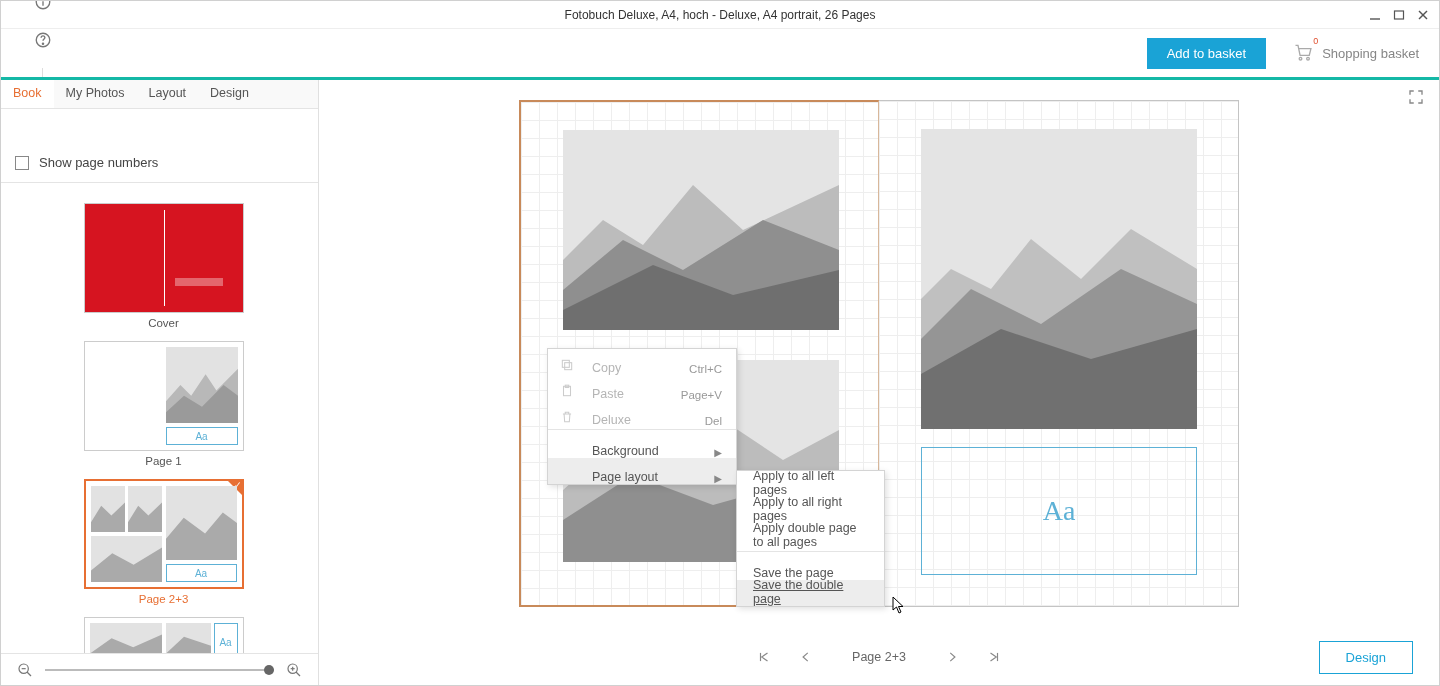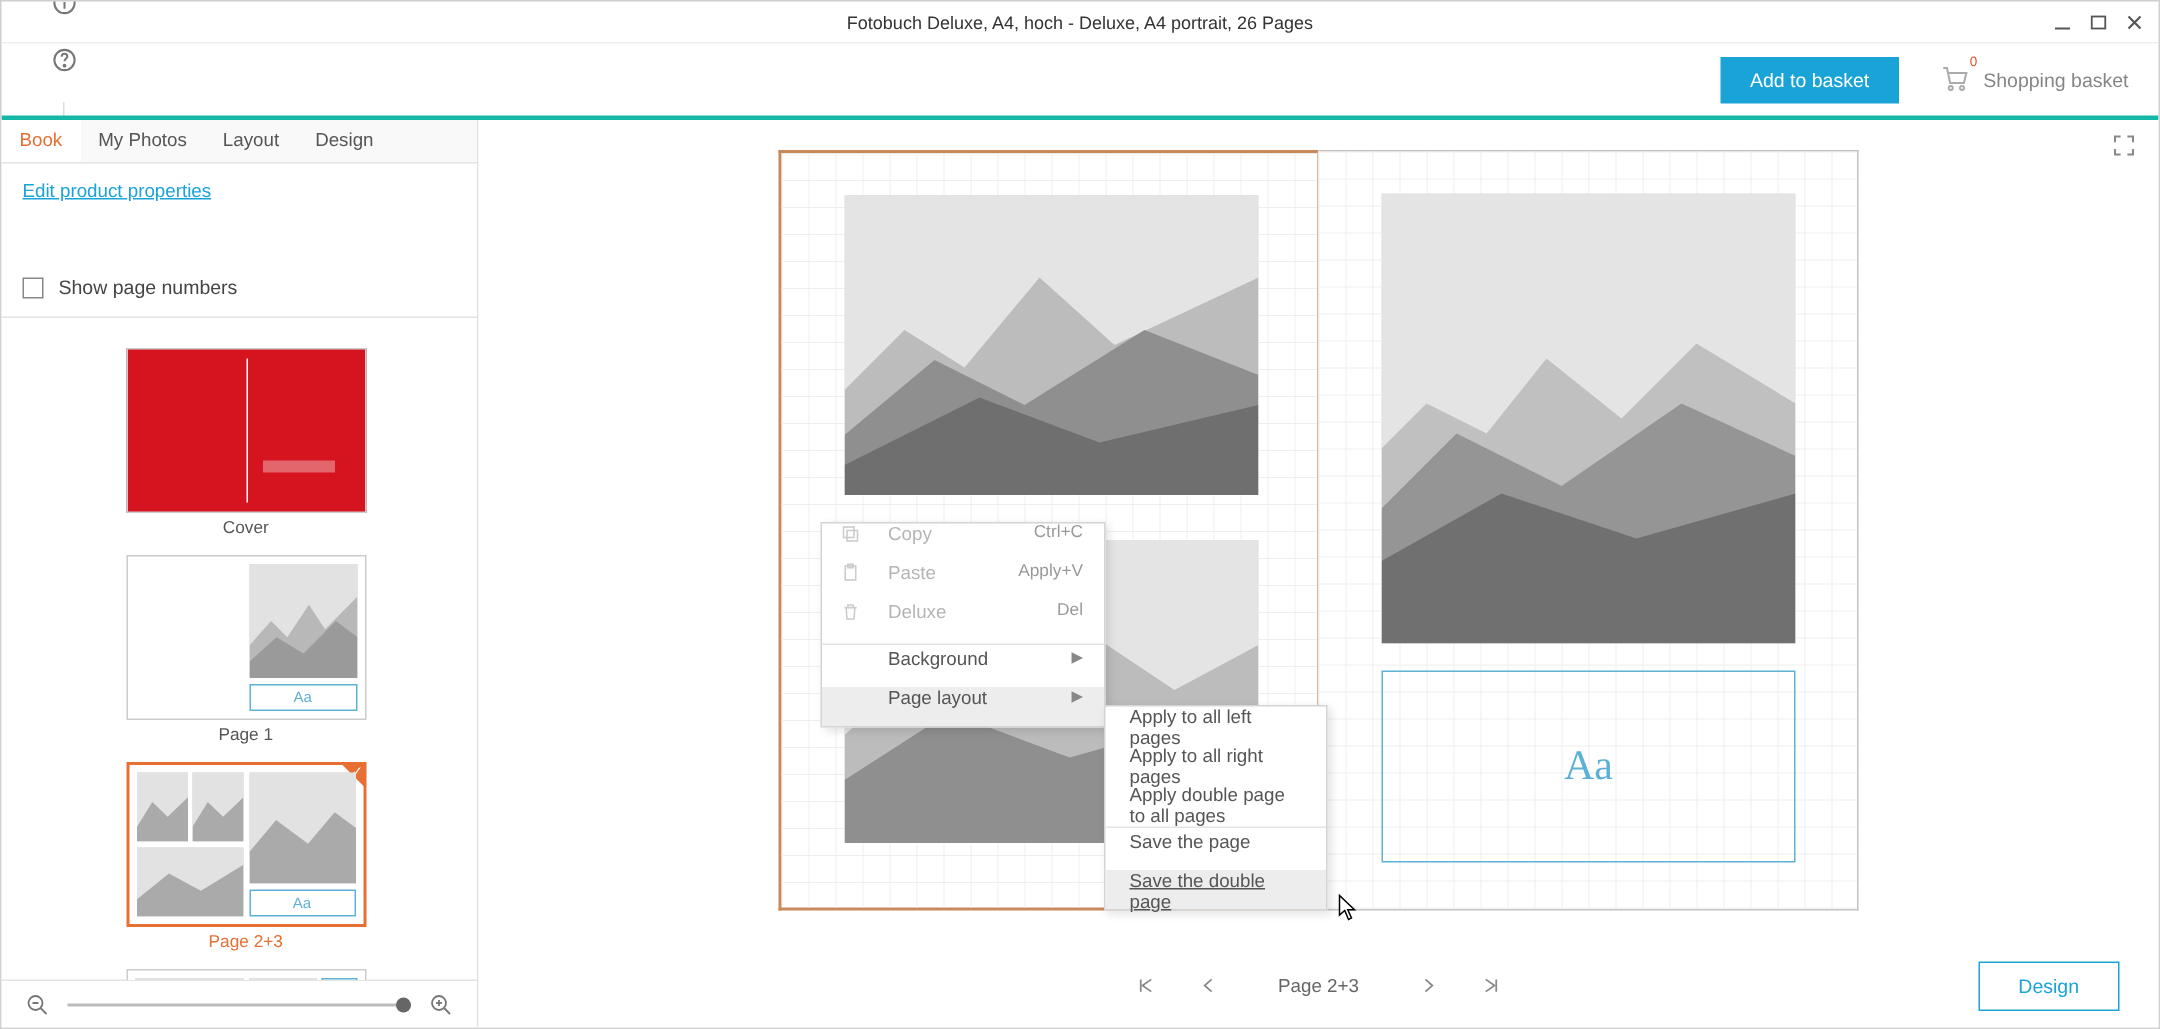--- a/index.html
+++ b/index.html
@@ -76,21 +76,21 @@
     background-size: 18px 18px;
   }
   .ph-img { position:absolute; background:#ddd; overflow:hidden;}
   .ph-text { position:absolute; border:1px solid #5db1d6; display:flex; align-items:center; justify-content:center; color:#5db1d6; font-size:28px; font-family: Georgia, serif;}
   
   
   .mountain svg { width:100%; height:100%; display:block;}
   
   
   .ctx-menu { position:absolute; background:#fff; border:1px solid #d4d4d4; box-shadow:2px 2px 6px rgba(0,0,0,.12); font-size:12.5px; color:#555;}
-  .ctx-item { display:flex; align-items:flex-start; height:26px; padding:0 14px 0 44px; cursor:pointer; position:relative;}
+  .ctx-item { display:flex; align-items:flex-end; height:26px; padding:0 14px 0 44px; cursor:pointer; position:relative;}
   .ctx-item .mi-icon { position:absolute; left:12px; color:#bbb;}
   .ctx-item .shortcut { margin-left:auto; padding-left:30px; color:#999; font-size:11.5px;}
   .ctx-item.disabled { color:#b5b5b5; cursor:default;}
   .ctx-item .chev { margin-left:auto; color:#888; font-size:10px;}
   .ctx-sep { height:1px; background:#e4e4e4; margin:2px 0;}
   .ctx-item.hovered { background:#ededed;}
   
   
   .page-nav { height:56px; display:flex; align-items:center; justify-content:center; gap:22px; position:relative;}
   .page-nav .nav-btn { width:20px; height:20px; display:flex; align-items:center; justify-content:center; cursor:pointer; color:#777;}
@@ -189,23 +189,20 @@
 </div>
 
 <div class="main">
 
   <div class="sidebar">
     <div class="tabs">
       <div class="tab active">Book</div>
       <div class="tab">My Photos</div>
       <div class="tab">Layout</div>
       <div class="tab">Design</div>
-    </div>
-    <div class="link-row">
-      <a>Edit product properties</a>
     </div>
     <div class="check-row">
       <div class="checkbox"></div>
       <span>Show page numbers</span>
     </div>
     <div class="thumbs">
 
       <div class="thumb-item">
         <div class="thumb-frame cover-thumb">
           <div class="cover-bar"></div>
@@ -367,21 +364,21 @@
             </svg></span>
         <span>Copy</span>
           <span class="shortcut">Ctrl+C</span>
       </div>
       <div class="ctx-item disabled">
         <span class="mi-icon"><svg width="14" height="14" viewBox="0 0 24 24" fill="none" stroke="#ccc" stroke-width="1.8">
               <rect x="6" y="4" width="12" height="16"></rect>
               <rect x="9" y="2" width="6" height="4"></rect>
             </svg></span>
         <span>Paste</span>
-          <span class="shortcut">Apply+V</span>
+          <span class="shortcut">Page+V</span>
       </div>
       <div class="ctx-item disabled">
         <span class="mi-icon"><svg width="14" height="14" viewBox="0 0 24 24" fill="none" stroke="#ccc" stroke-width="1.8">
               <path d="M5 7h14M9 7V4h6v3M7 7l1 13h8l1-13"></path>
             </svg></span>
         <span>Deluxe</span>
           <span class="shortcut">Del</span>
       </div>
       <div class="ctx-sep"></div>
       <div class="ctx-item">

